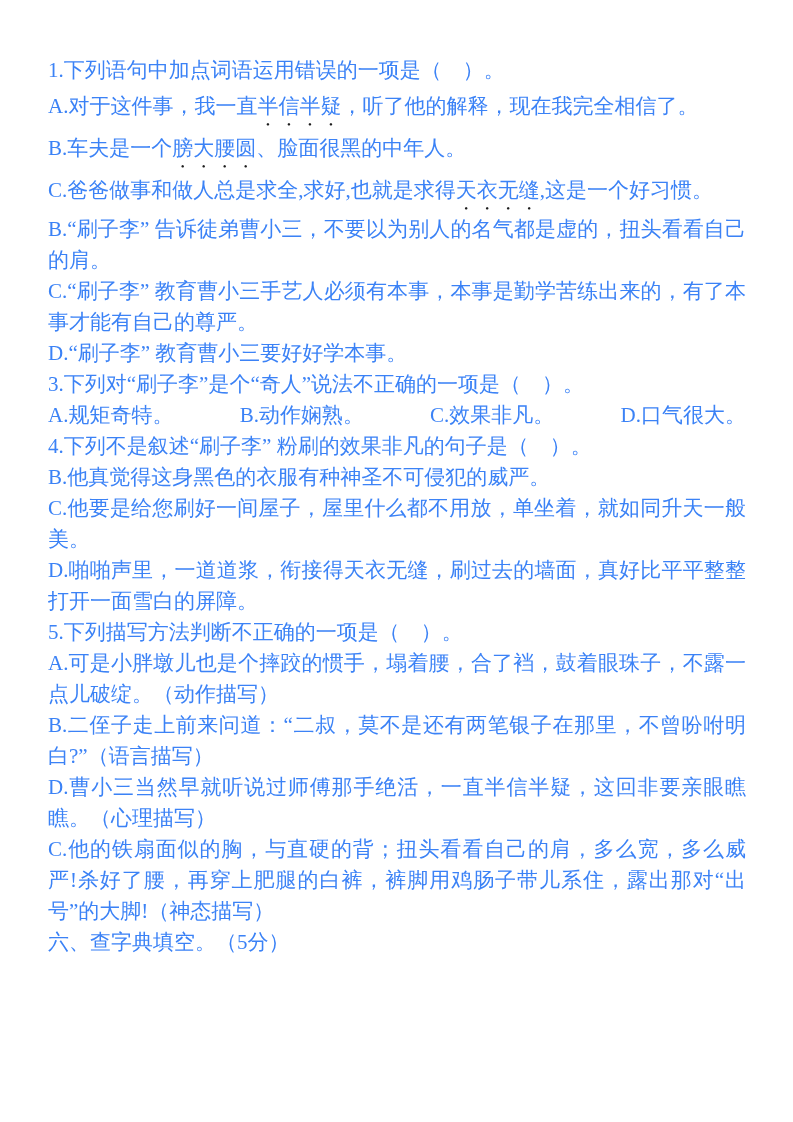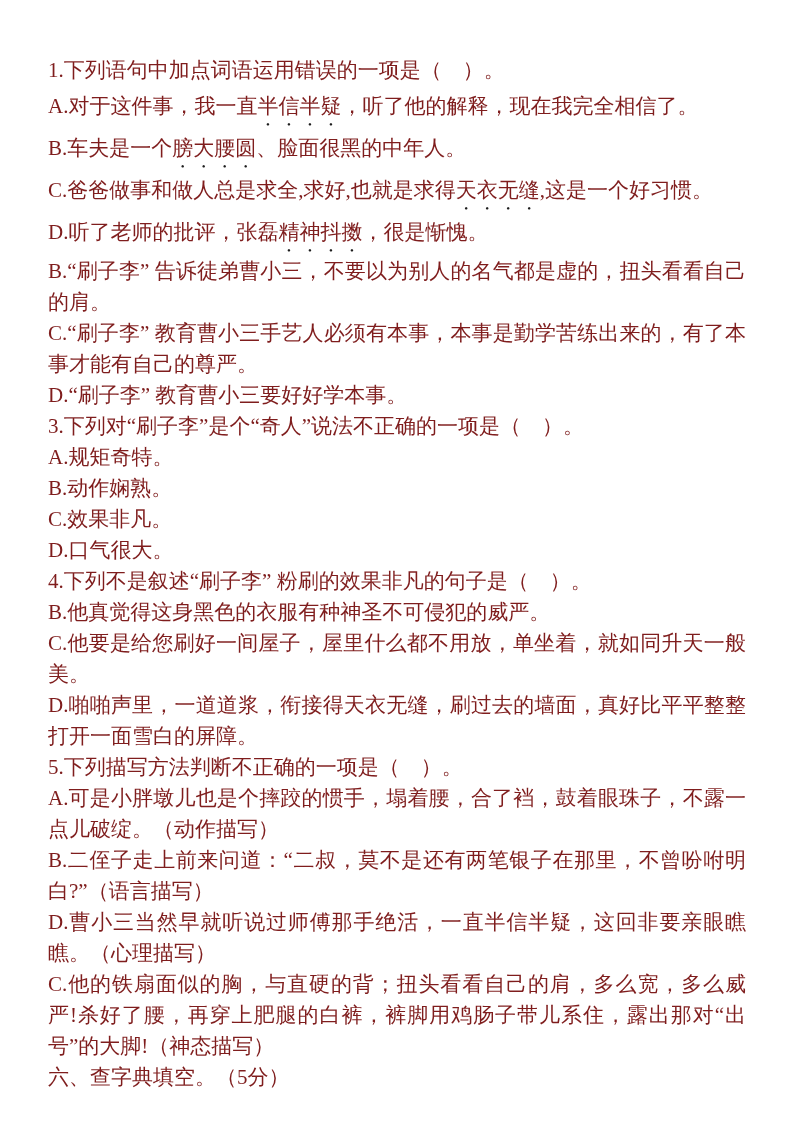--- a/index.html
+++ b/index.html
@@ -7,21 +7,21 @@
     padding: 0;
     background: #ffffff;
   }
   .page {
     position: relative;
     width: 793px;
     height: 1104px;
     background: #ffffff;
     overflow: hidden;
     font-family: "Liberation Serif", "DejaVu Serif", serif;
-    color: #7f1d1d;
+    color: #3b82f6;
   }
   .content {
     padding: 52px 47px 0 48px;
     font-size: 21px;
   }
   .content p {
     margin: 0;
     text-align: justify;
     word-break: break-all;
     line-height: 31px;
@@ -36,38 +36,36 @@
     -webkit-text-emphasis-position: under right;
     text-emphasis: filled dot #1d1d1d;
     text-emphasis-position: under right;
   }
   
   .option-row {
     display: flex;
     justify-content: space-between;
     line-height: 31px;
     text-align: left;
-    flex-direction: column;
   }
   .option-row span {
     white-space: nowrap;
   }
 </style>
 </head>
 <body>
 
 <div class="page">
   <div class="content">
 
     <section class="q1block">
       <p>1.下列语句中加点词语运用错误的一项是（　）。</p>
       <p><span>A.对于这件事，我一直</span><span class="emph">半信半疑</span><span>，听了他的解释，现在我完全相信了。</span></p>
       <p><span>B.车夫是一个</span><span class="emph">膀大腰圆</span><span>、脸面很黑的中年人。</span></p>
       <p><span>C.爸爸做事和做人总是求全,求好,也就是求得</span><span class="emph">天衣无缝</span><span>,这是一个好习惯。</span></p>
-      <p><span>D.听了老师的批评，张磊</span><span class="emph">精神抖擞</span><span>，很是惭愧。</span></p>
     </section>
 
     <section>
       <p>B.“刷子李” 告诉徒弟曹小三，不要以为别人的名气都是虚的，扭头看看自己的肩。</p>
       <p>C.“刷子李” 教育曹小三手艺人必须有本事，本事是勤学苦练出来的，有了本事才能有自己的尊严。</p>
       <p>D.“刷子李” 教育曹小三要好好学本事。</p>
     </section>
 
     <section>
       <p>3.下列对“刷子李”是个“奇人”说法不正确的一项是（　）。</p>

